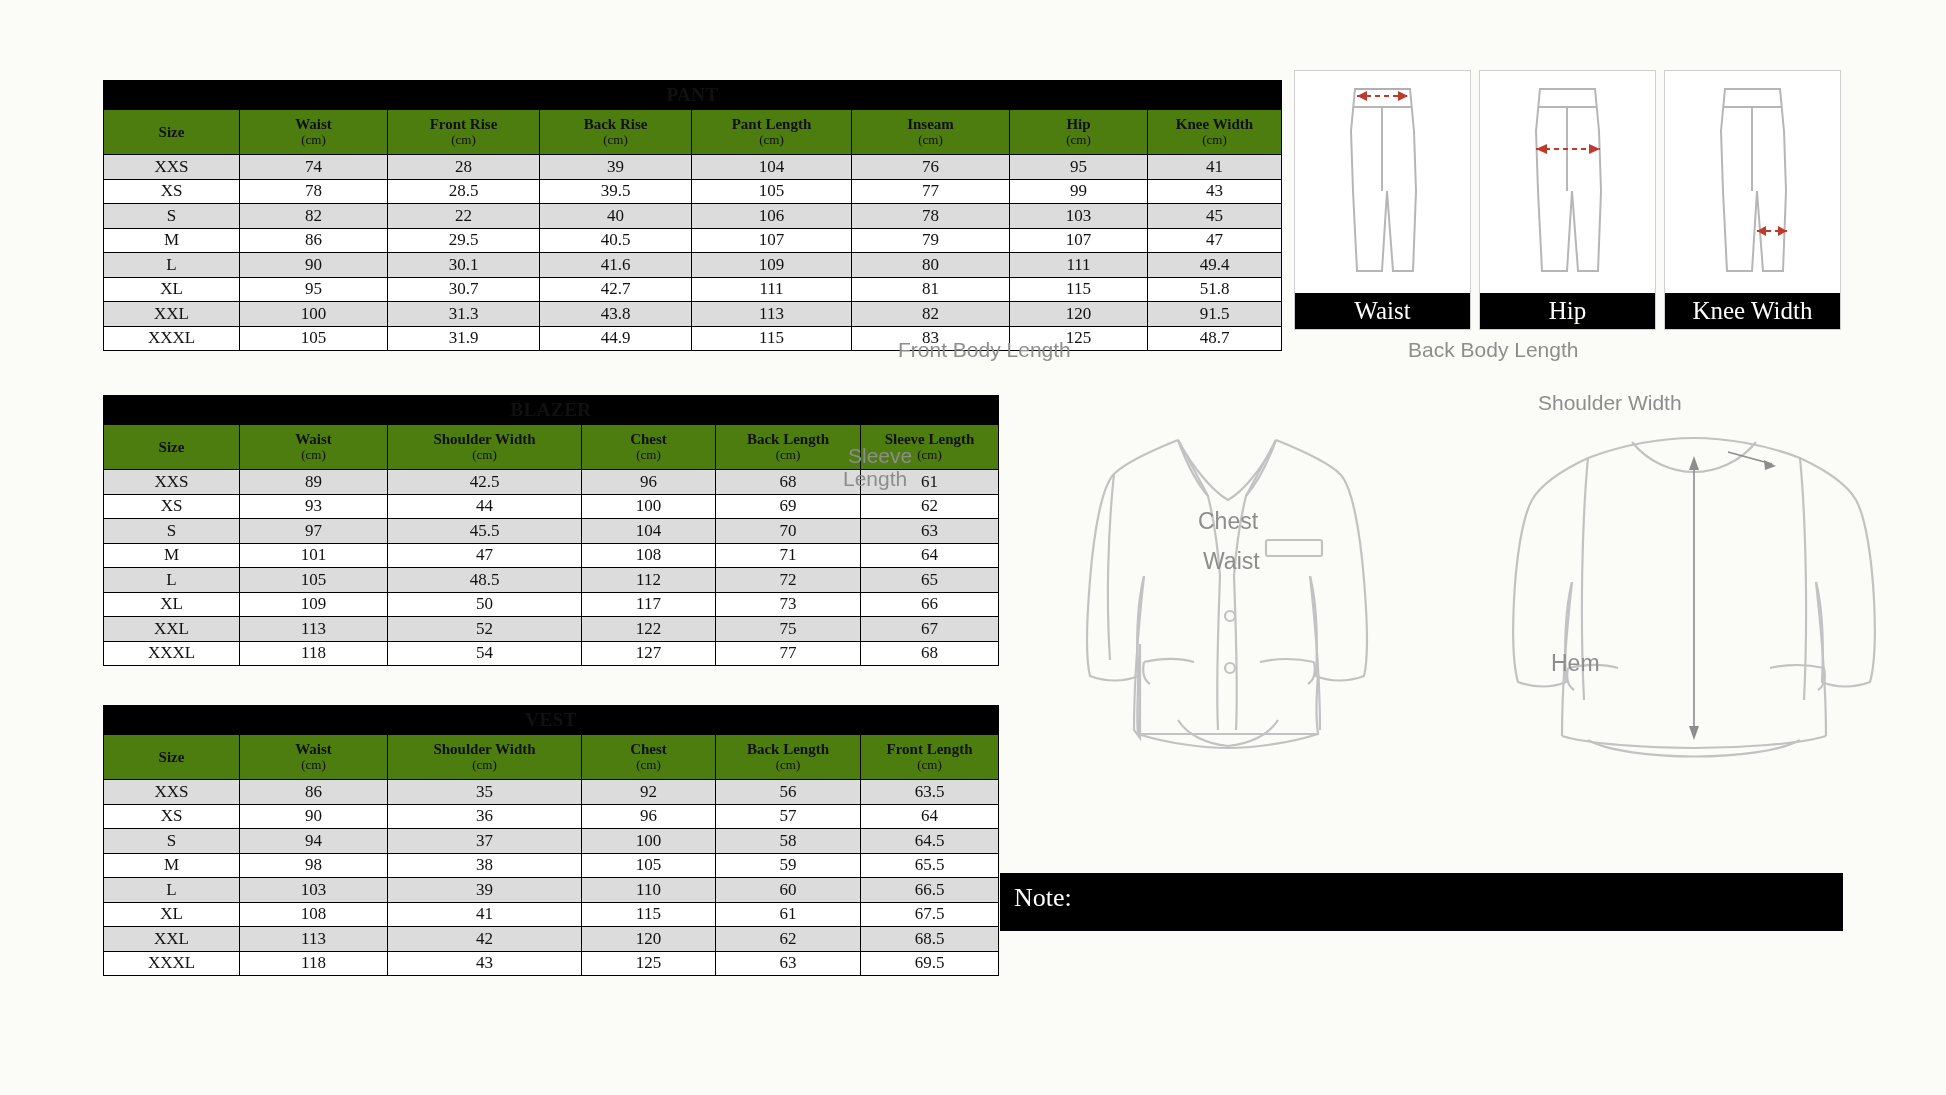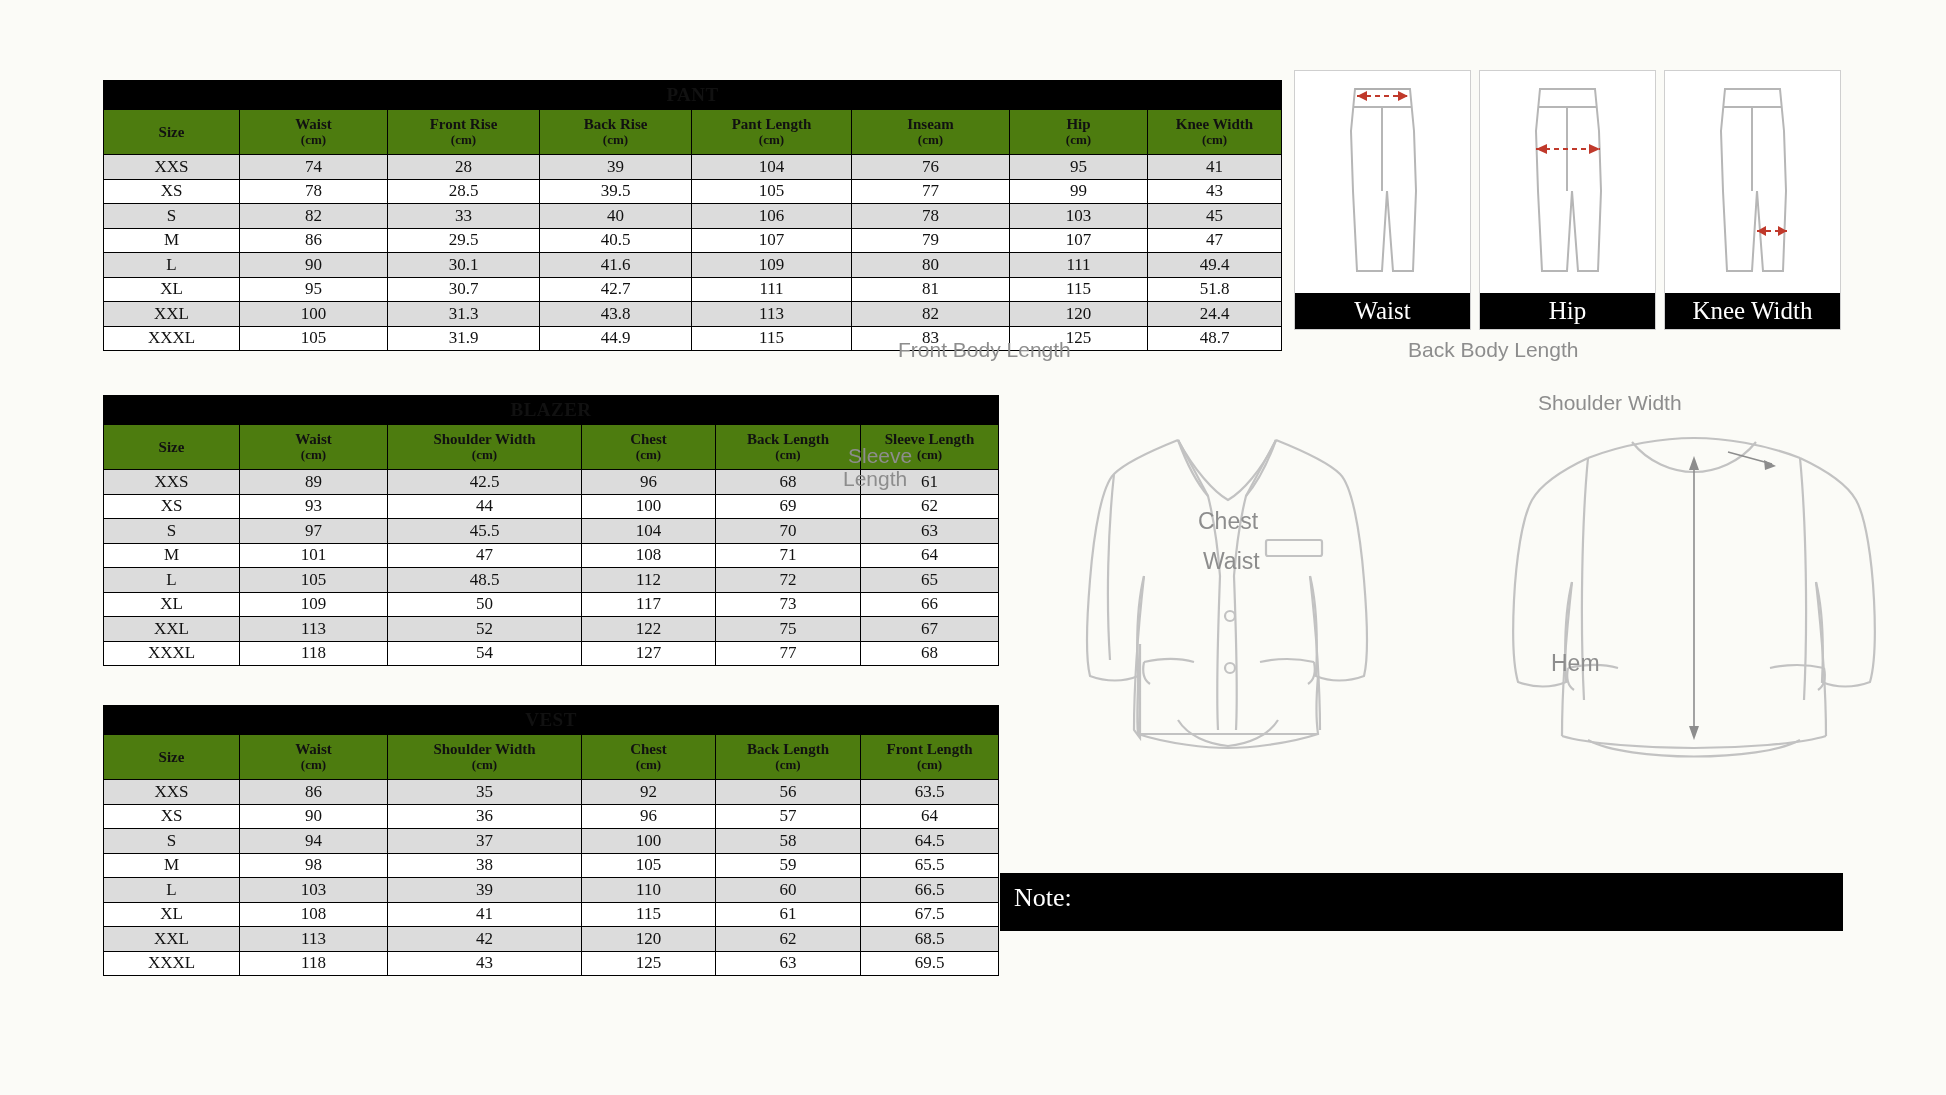--- a/index.html
+++ b/index.html
@@ -46,21 +46,21 @@
     border: 1px solid #000;
   }
   .hdr-cell {
     font-weight: bold;
     font-size: 15px;
     line-height: 1.12;
     height: 40px;
     padding: 2px 0;
     background: #4d7c0f;
   }
-  .hdr-cell .unit { font-weight: bold; font-size: 13px; display: block; }
+  .hdr-cell .unit { font-weight: normal; font-size: 13px; display: block; }
   .data-cell {
     font-size: 17px;
     height: 23.5px;
     padding: 0;
   }
   .row-alt td { background: #dcdcdc; }
   .row-norm td { background: #ffffff; }
 
   
   .pant-figs {
@@ -170,21 +170,21 @@
             <td class="data-cell">28.5</td>
             <td class="data-cell">39.5</td>
             <td class="data-cell">105</td>
             <td class="data-cell">77</td>
             <td class="data-cell">99</td>
             <td class="data-cell">43</td>
           </tr>
           <tr class="row-alt">
             <td class="data-cell">S</td>
             <td class="data-cell">82</td>
-            <td class="data-cell">33</td>
+            <td class="data-cell">22</td>
             <td class="data-cell">40</td>
             <td class="data-cell">106</td>
             <td class="data-cell">78</td>
             <td class="data-cell">103</td>
             <td class="data-cell">45</td>
           </tr>
           <tr class="row-norm">
             <td class="data-cell">M</td>
             <td class="data-cell">86</td>
             <td class="data-cell">29.5</td>
@@ -215,21 +215,21 @@
             <td class="data-cell">51.8</td>
           </tr>
           <tr class="row-alt">
             <td class="data-cell">XXL</td>
             <td class="data-cell">100</td>
             <td class="data-cell">31.3</td>
             <td class="data-cell">43.8</td>
             <td class="data-cell">113</td>
             <td class="data-cell">82</td>
             <td class="data-cell">120</td>
-            <td class="data-cell">24.4</td>
+            <td class="data-cell">91.5</td>
           </tr>
           <tr class="row-norm">
             <td class="data-cell">XXXL</td>
             <td class="data-cell">105</td>
             <td class="data-cell">31.9</td>
             <td class="data-cell">44.9</td>
             <td class="data-cell">115</td>
             <td class="data-cell">83</td>
             <td class="data-cell">125</td>
             <td class="data-cell">48.7</td>

